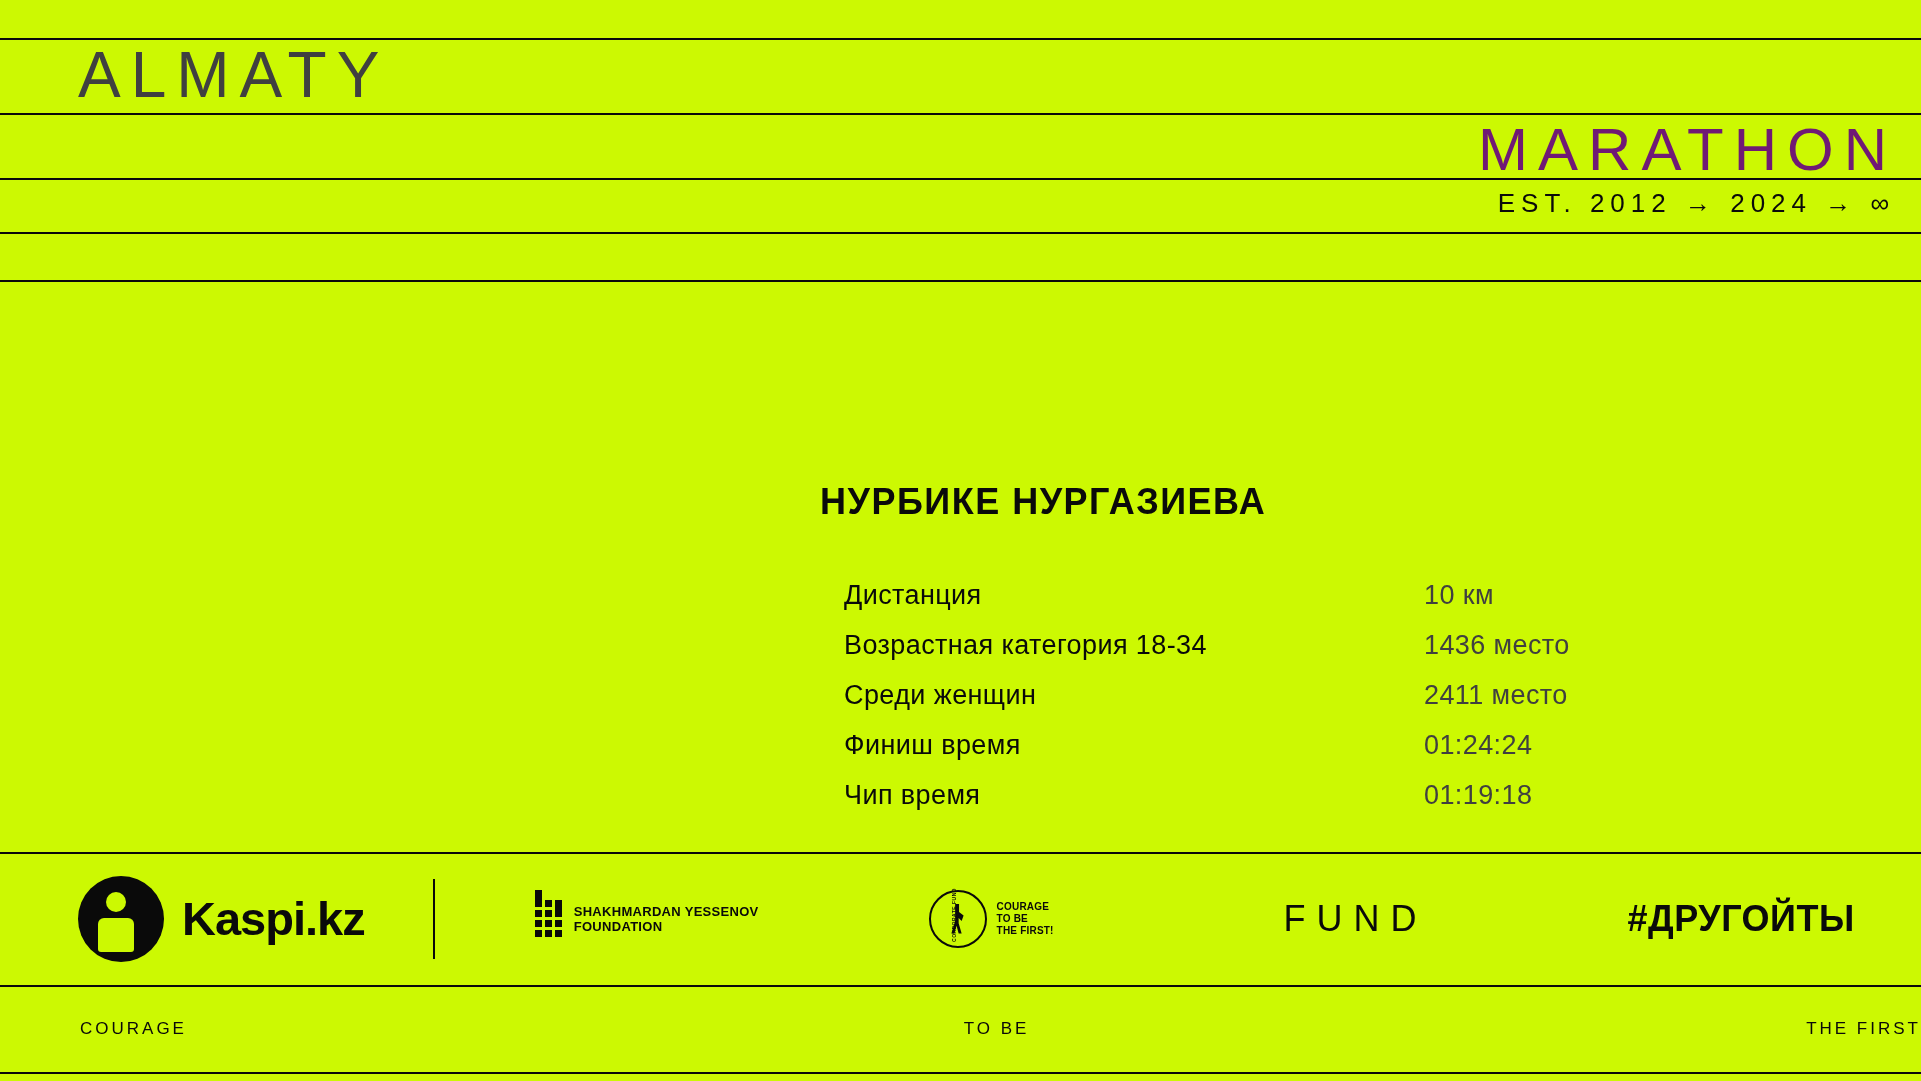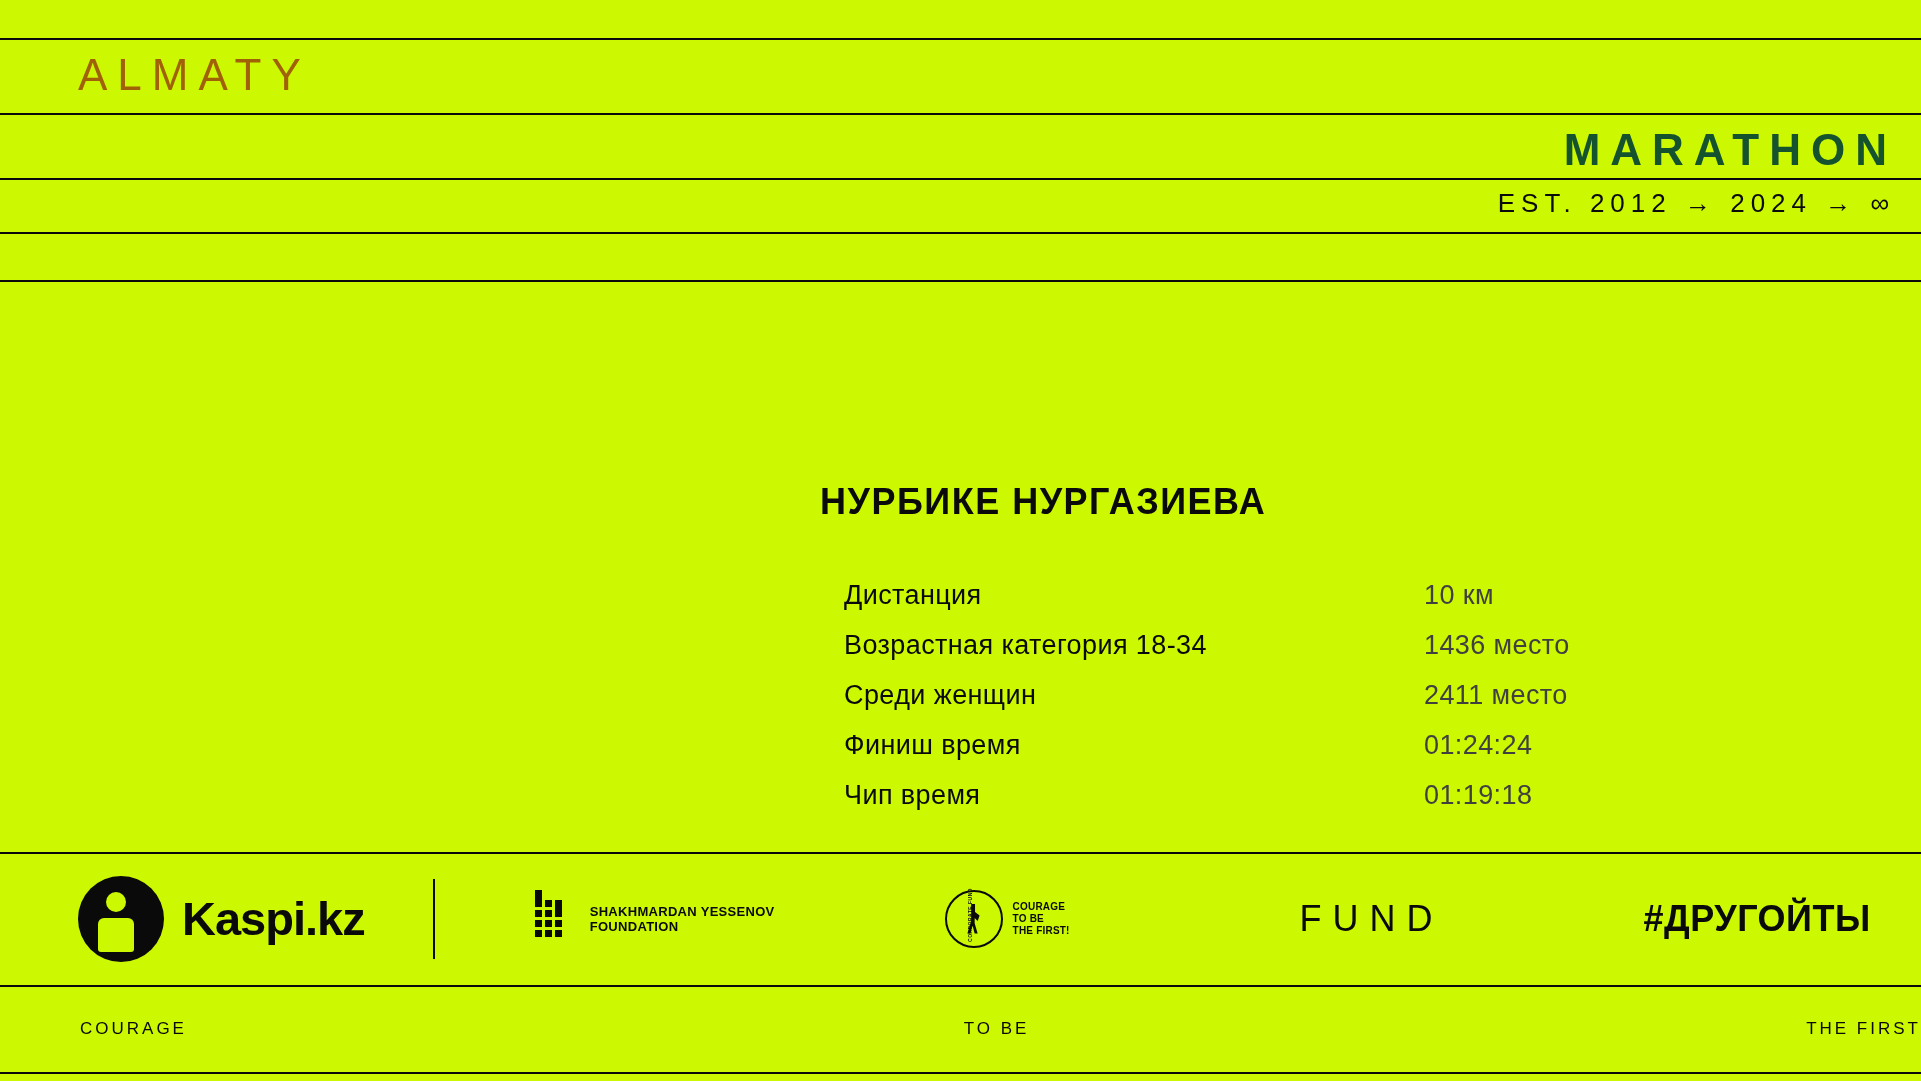--- a/index.html
+++ b/index.html
@@ -33,36 +33,36 @@
   .rule.r5 { top: 280px; }
   .rule.r6 { top: 852px; }
   .rule.r7 { top: 985px; }
   .rule.r8 { top: 1072px; }
 
   
   .almaty {
     position: absolute;
     left: 78px;
     top: 42px;
-    font-size: 44px;
+    font-size: 64px;
     line-height: 66px;
     letter-spacing: 10px;
     font-weight: 400;
-    color: #a16207;
+    color: #404040;
     font-family: "Liberation Sans", sans-serif;
   }
   .marathon {
     position: absolute;
     right: 24px;
     top: 117px;
-    font-size: 44px;
+    font-size: 60px;
     line-height: 66px;
     letter-spacing: 10px;
-    font-weight: 700;
-    color: #14532d;
+    font-weight: 400;
+    color: #701a75;
     text-align: right;
   }
   .est {
     position: absolute;
     right: 26px;
     top: 186px;
     font-size: 26px;
     line-height: 34px;
     letter-spacing: 6px;
     color: #0a0a0a;
@@ -179,21 +179,20 @@
   .divider-v {
     width: 2px;
     height: 80px;
     background: #0a0a0a;
     margin-left: 68px;
   }
   .sp-yessenov {
     margin-left: 100px;
     display: flex;
     align-items: center;
-    gap: 16px;
   }
   .yess-bars {
     display: grid;
     grid-template-columns: repeat(3, 7px);
     grid-template-rows: repeat(4, 7px);
     gap: 3px;
     margin-right: 12px;
   }
   .yess-bars i {
     display: block;

